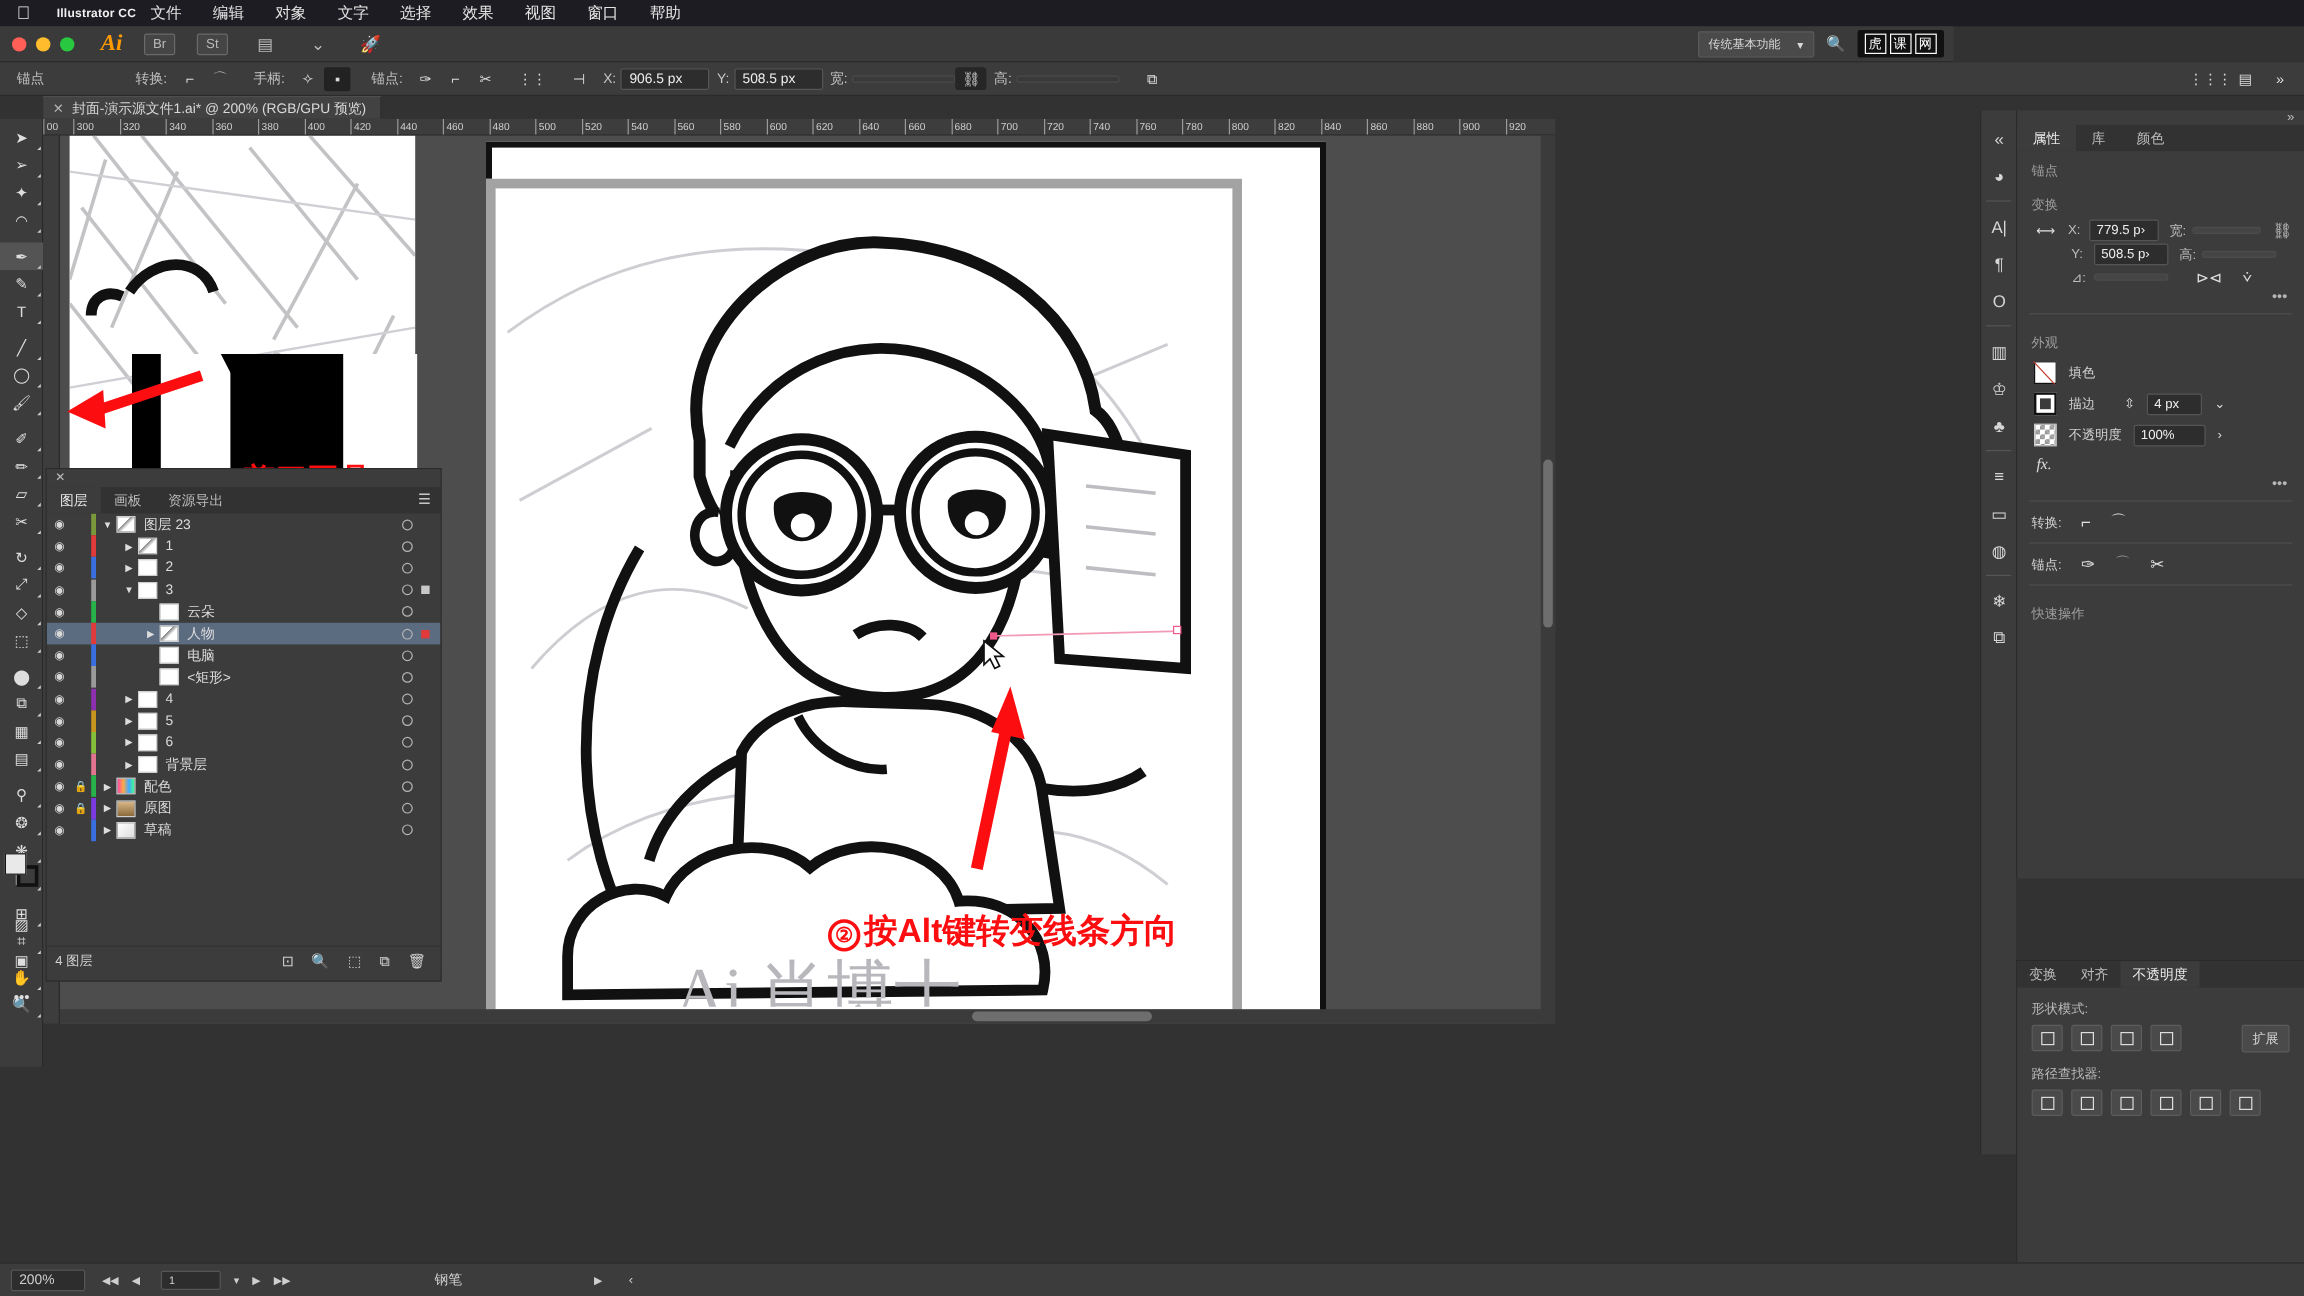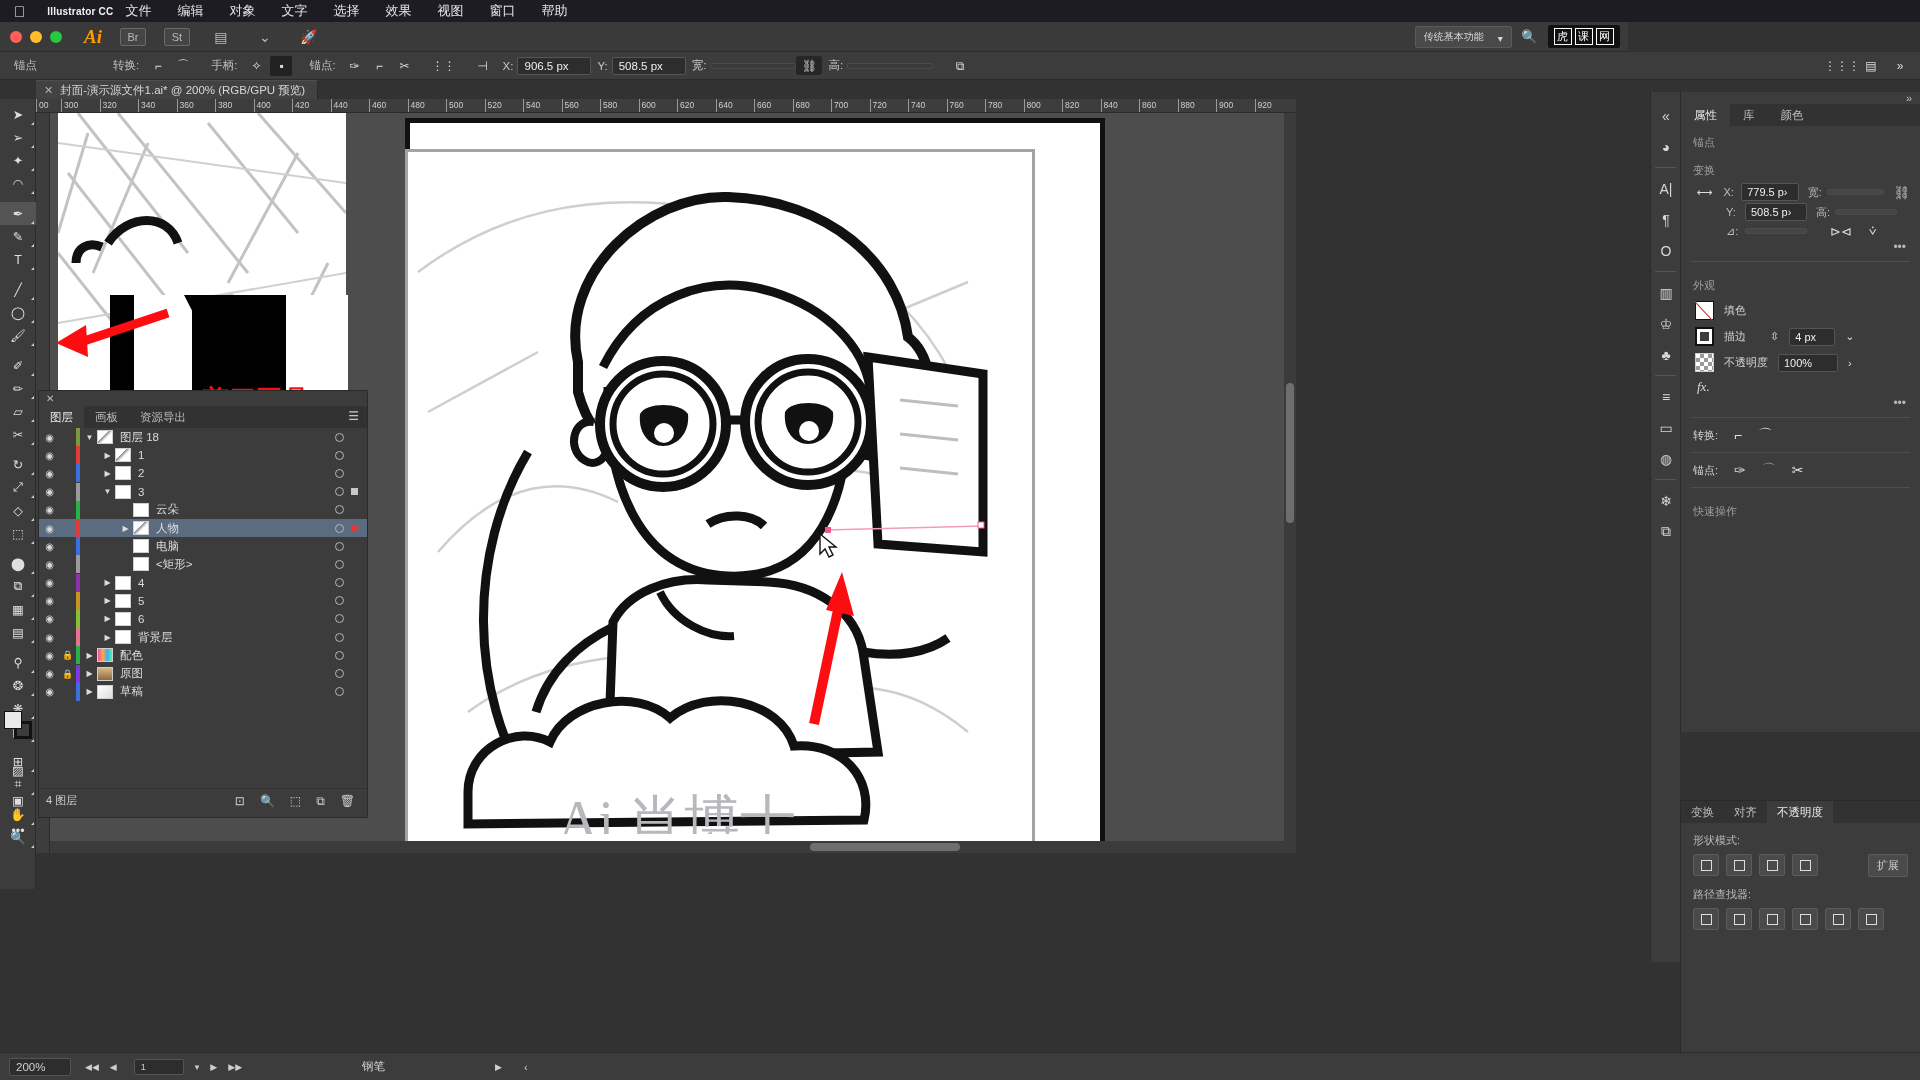--- a/index.html
+++ b/index.html
@@ -86,21 +86,21 @@
      background:#6e6e6e; border-radius:4px;}
   .scroll-h { position:absolute; left:0; bottom:0; height:12px; width:1246px; background:#3b3b3b; }
   .scroll-h .thumb{ position:absolute; top:2px; left:760px; width:150px; height:8px;
      background:#6e6e6e; border-radius:4px;}
 
   
   .art { position:absolute; }
   .outerframe { position:absolute; left:355px; top:5px; width:700px; height:730px;
      border:5px solid #111; background:#fff; }
   .innerframe { position:absolute; left:355px; top:36px; width:630px; height:700px;
-     border:3px solid #a3a3a3; background:#fff; }
+     border:8px solid #a3a3a3; background:#fff; }
 
   
   .ann { position:absolute; color:#fb0d10; font-weight:bold; font-family:"Liberation Sans",sans-serif; }
   .ann1 { left:122px; top:269px; font-size:27px; }
   .ann1 .circnum { display:inline-block; border:3px solid #fb0d10; border-radius:50%;
      width:26px; height:26px; line-height:21px; text-align:center; font-size:17px; margin-right:4px;}
   .ann2 { left:640px; top:644px; font-size:28px; }
   .ann2 .circnum { display:inline-block; border:3px solid #fb0d10; border-radius:50%;
      width:27px; height:27px; line-height:22px; text-align:center; font-size:17px; margin-right:3px;}
 
@@ -416,20 +416,23 @@
     </svg>
 
     <div class="ann ann1">
       <span class="circnum">①</span><span>剪刀工具</span>
     </div>
     <svg class="art" style="left:-10px;top:190px" width="140" height="60">
       <path d="M128,10 L44,38" stroke="#fb0d10" stroke-width="9" fill="none"></path>
       <path d="M46,22 L16,40 L48,54 Z" fill="#fb0d10"></path>
     </svg>
 
+    <div class="ann ann2">
+      <span class="circnum">②</span><span>按Alt键转变线条方向</span>
+    </div>
     <svg class="art" style="left:700px;top:425px" width="110" height="200">
       <path d="M64,186 L88,72" stroke="#fb0d10" stroke-width="10" fill="none"></path>
       <path d="M76,72 L92,34 L104,78 Z" fill="#fb0d10"></path>
     </svg>
 
     <div class="scroll-v">
       <div class="thumb"></div>
     </div>
     <div class="scroll-h">
       <div class="thumb"></div>
@@ -445,21 +448,21 @@
       <span class="lp-menu">☰</span>
     </div>
     <div class="lp-list" id="layer-rows">
         <div class="lrow">
           <span class="eye">◉</span>
           <span class="lock"></span>
           <span class="colbar" style="background: rgb(122, 154, 58);"></span>
           <span style="display: inline-block; width: 0px;"></span>
           <span class="arrow">▼</span>
           <span class="thumb-sq" style="background: linear-gradient(135deg, rgb(255, 255, 255) 40%, rgb(136, 136, 136) 41%, rgb(255, 255, 255) 60%);"></span>
-          <span class="lname">图层 18</span>
+          <span class="lname">图层 23</span>
           <span class="rdot"></span>
           <span class="rsq" style="background: transparent;"></span>
         </div>
         <div class="lrow">
           <span class="eye">◉</span>
           <span class="lock"></span>
           <span class="colbar" style="background: rgb(224, 58, 58);"></span>
           <span style="display: inline-block; width: 18px;"></span>
           <span class="arrow">▶</span>
           <span class="thumb-sq" style="background: linear-gradient(135deg, rgb(255, 255, 255) 40%, rgb(136, 136, 136) 41%, rgb(255, 255, 255) 60%);"></span>

